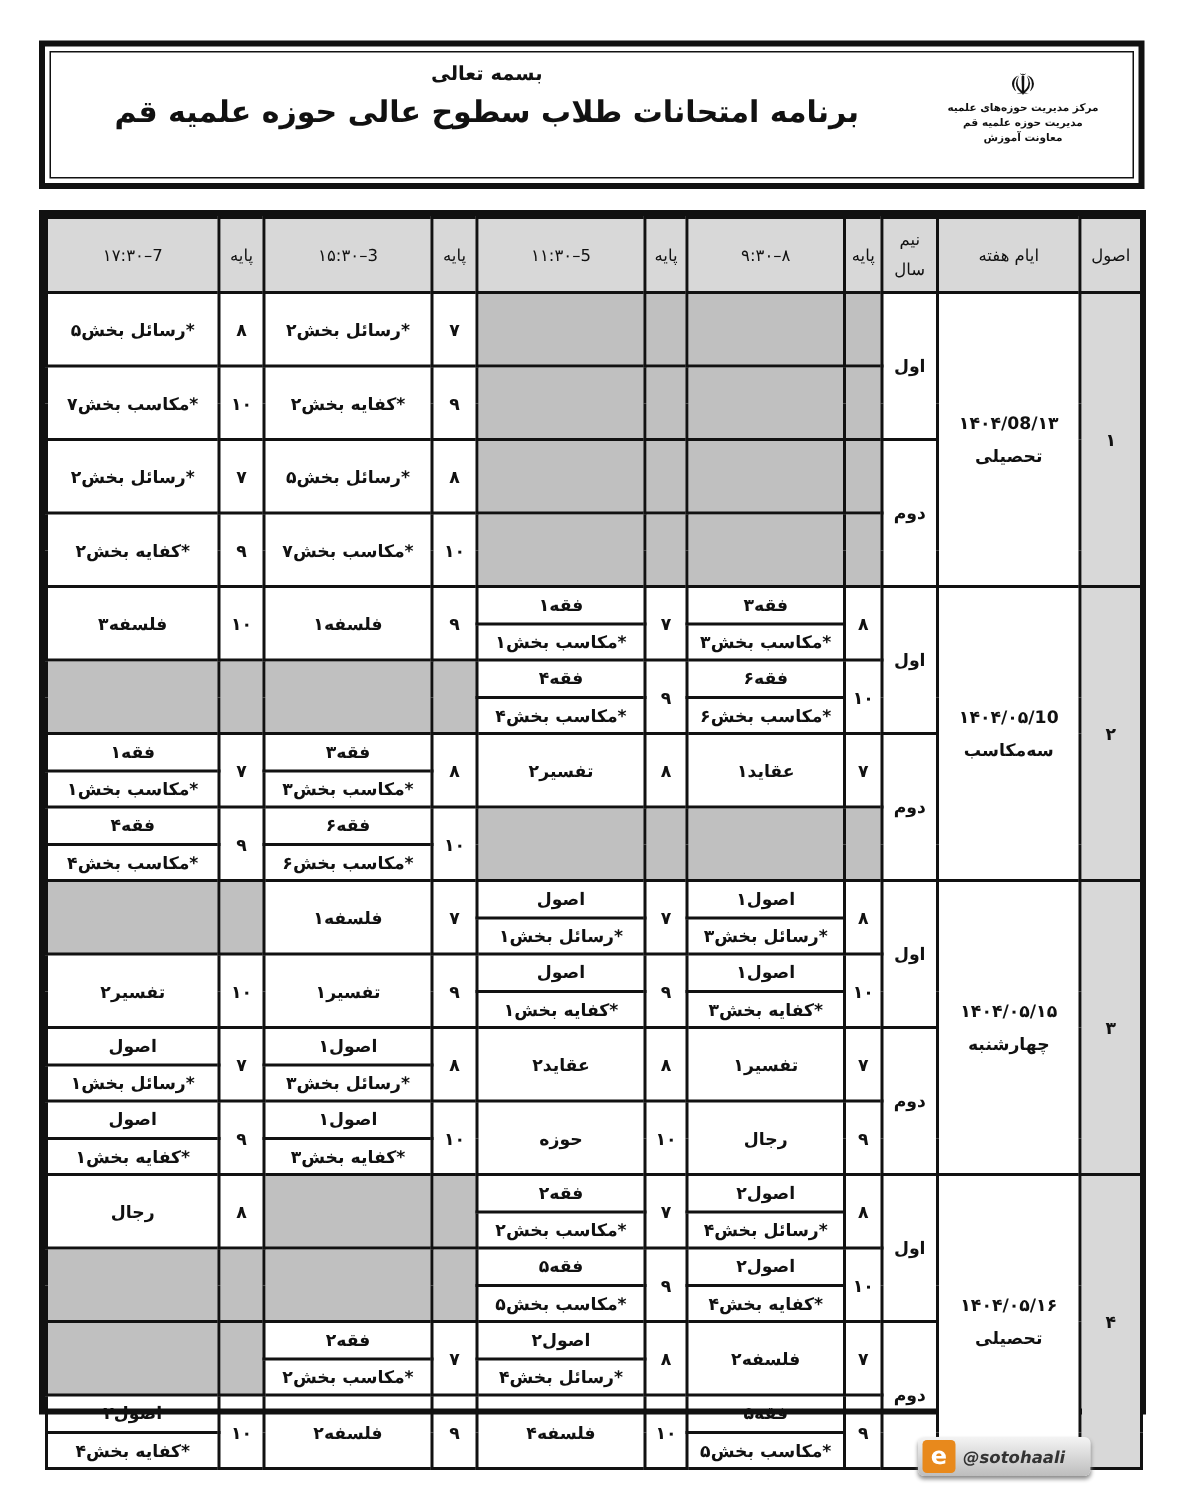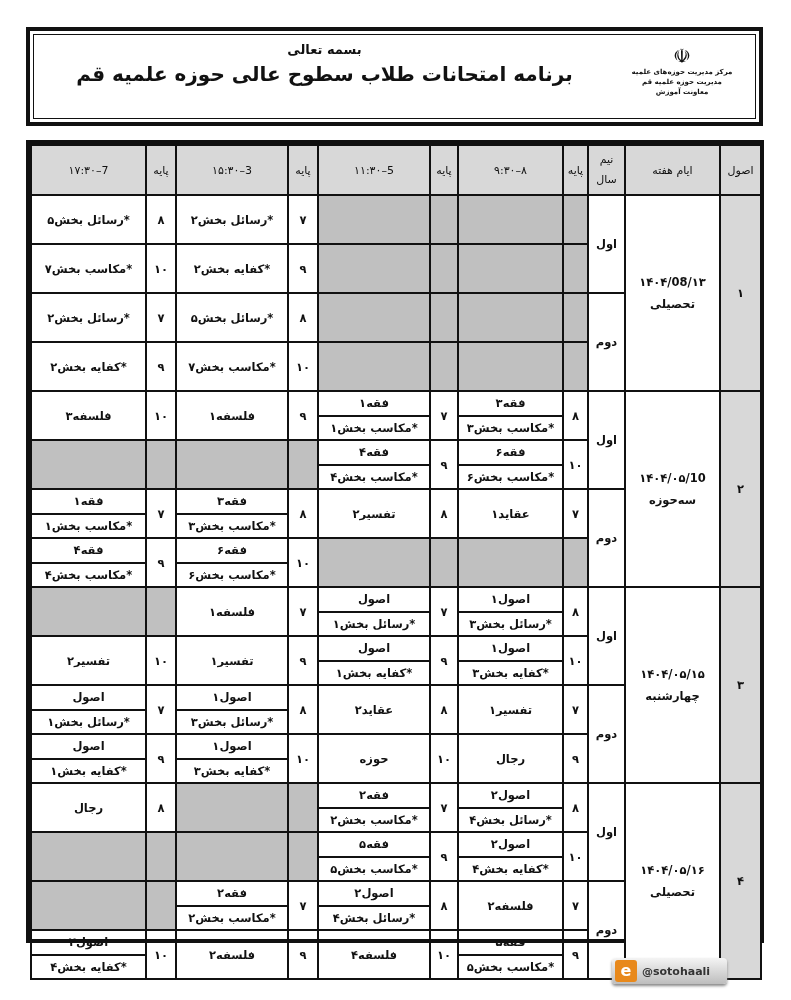--- a/index.html
+++ b/index.html
@@ -20,21 +20,21 @@
   table.sched th{background:#d8d8d8;font-size:11px;font-weight:normal;height:48px;}
   th.nim{font-weight:bold;font-size:13px;line-height:20px;}
   td.radif{background:#d8d8d8;font-size:15px;}
   td.day{background:#fff;font-size:12px;line-height:22px;}
   td.half{font-size:13px;margin-left:44px;}
   td.paye{font-size:12px;}
   td.gray{background:#c0c0c0;}
   td.sub{border-top:1px solid #777;border-bottom:1px solid #777;}
   .wm{position:absolute;left:612px;top:958px;width:115px;height:26px;border-radius:4px;background:linear-gradient(#f4f4f4,#bdbdbd);box-shadow:0 2px 3px #888;display:flex;align-items:center;}
   .wm-icon{width:22px;height:22px;margin-left:3px;border-radius:3px;background:#e8891c;color:#fff;font-weight:bold;font-size:16px;line-height:22px;text-align:center;}
-  .wm-text{margin-left:5px;font-size:11px;font-weight:bold;color:#333;}
+  .wm-text{margin-left:5px;font-size:11px;font-weight:bold;color:#333;font-style:italic;}
 </style>
 </head>
 <body>
 
 <div class="hdr-box">
   <div class="hdr-inner"></div>
   <div class="hdr-titles">
     <div class="t1">بسمه تعالی</div>
     <div class="t2">برنامه امتحانات طلاب سطوح عالی حوزه علمیه قم</div>
   </div>
@@ -125,21 +125,21 @@
           <td class="paye" rowspan="2">۱۰</td>
           <td class="" rowspan="2">*مکاسب بخش۷</td>
           <td class="paye" rowspan="2">۹</td>
           <td class="" rowspan="2">*کفایه بخش۲</td>
         </tr>
         <tr style="height:24.5px"></tr>
         <tr style="height:24.5px">
           <td class="radif" rowspan="8">۲</td>
           <td class="day" rowspan="8">
             <div>۱۴۰۴/۰۵/10</div>
-            <div>سه‌حوزه</div>
+            <div>سه‌مکاسب</div>
           </td>
           <td class="half" rowspan="4">اول</td>
           <td class="paye" rowspan="2">۸</td>
           <td class="sub">فقه۳</td>
           <td class="paye" rowspan="2">۷</td>
           <td class="sub">فقه۱</td>
           <td class="paye" rowspan="2">۹</td>
           <td class="" rowspan="2">فلسفه۱</td>
           <td class="paye" rowspan="2">۱۰</td>
           <td class="" rowspan="2">فلسفه۳</td>

